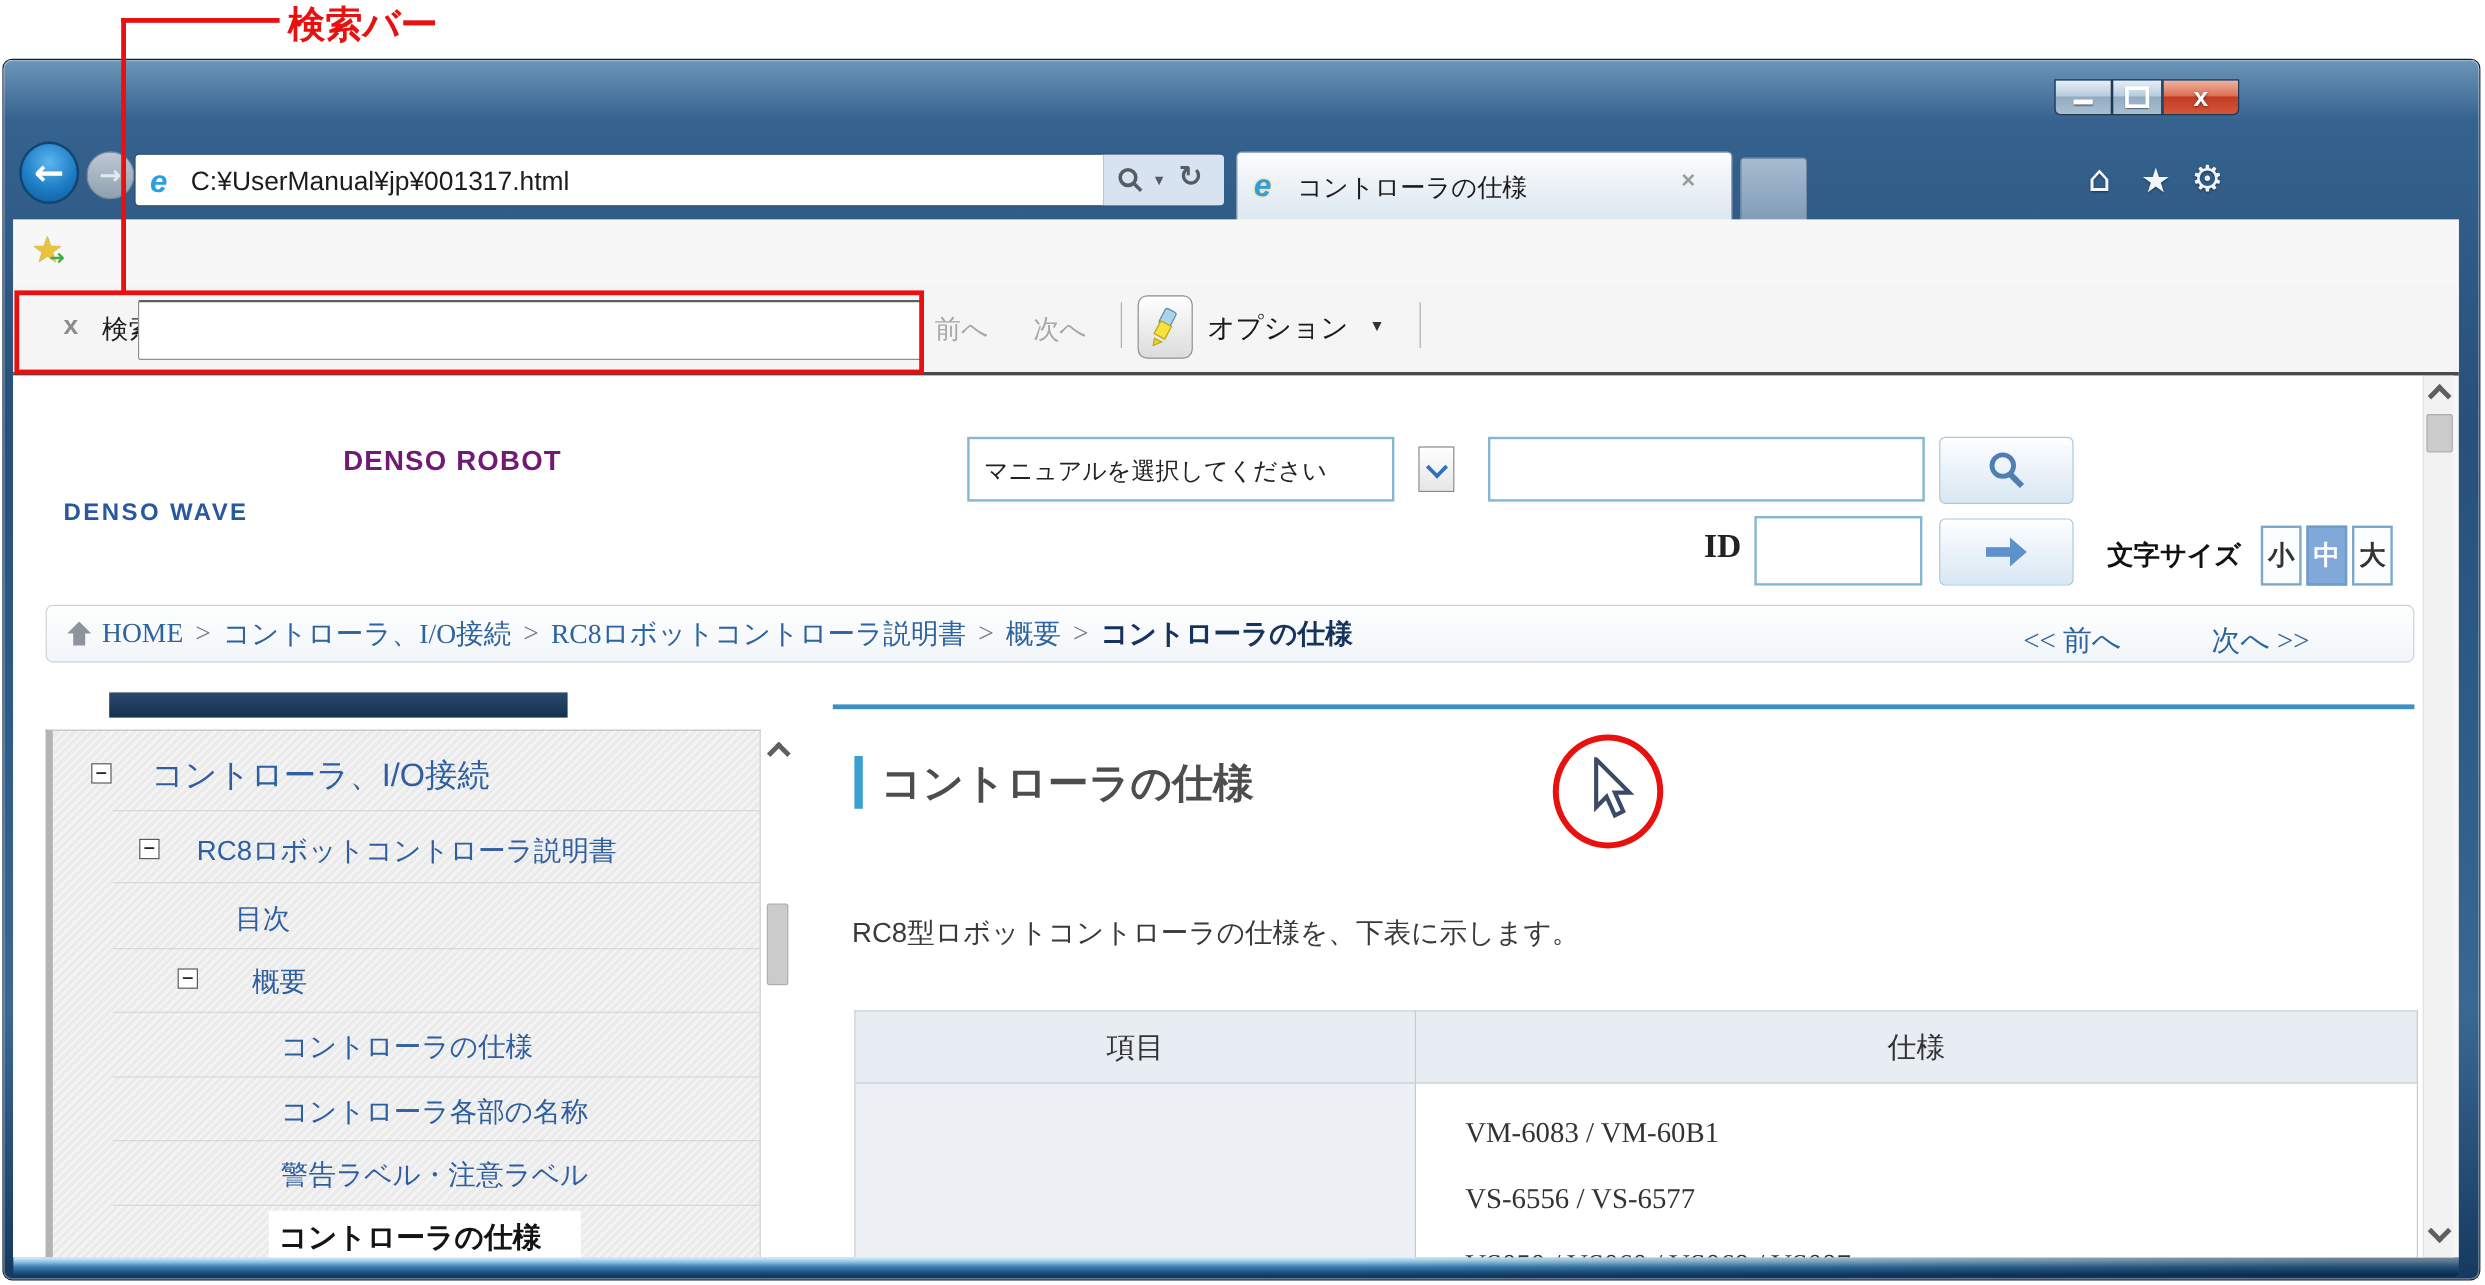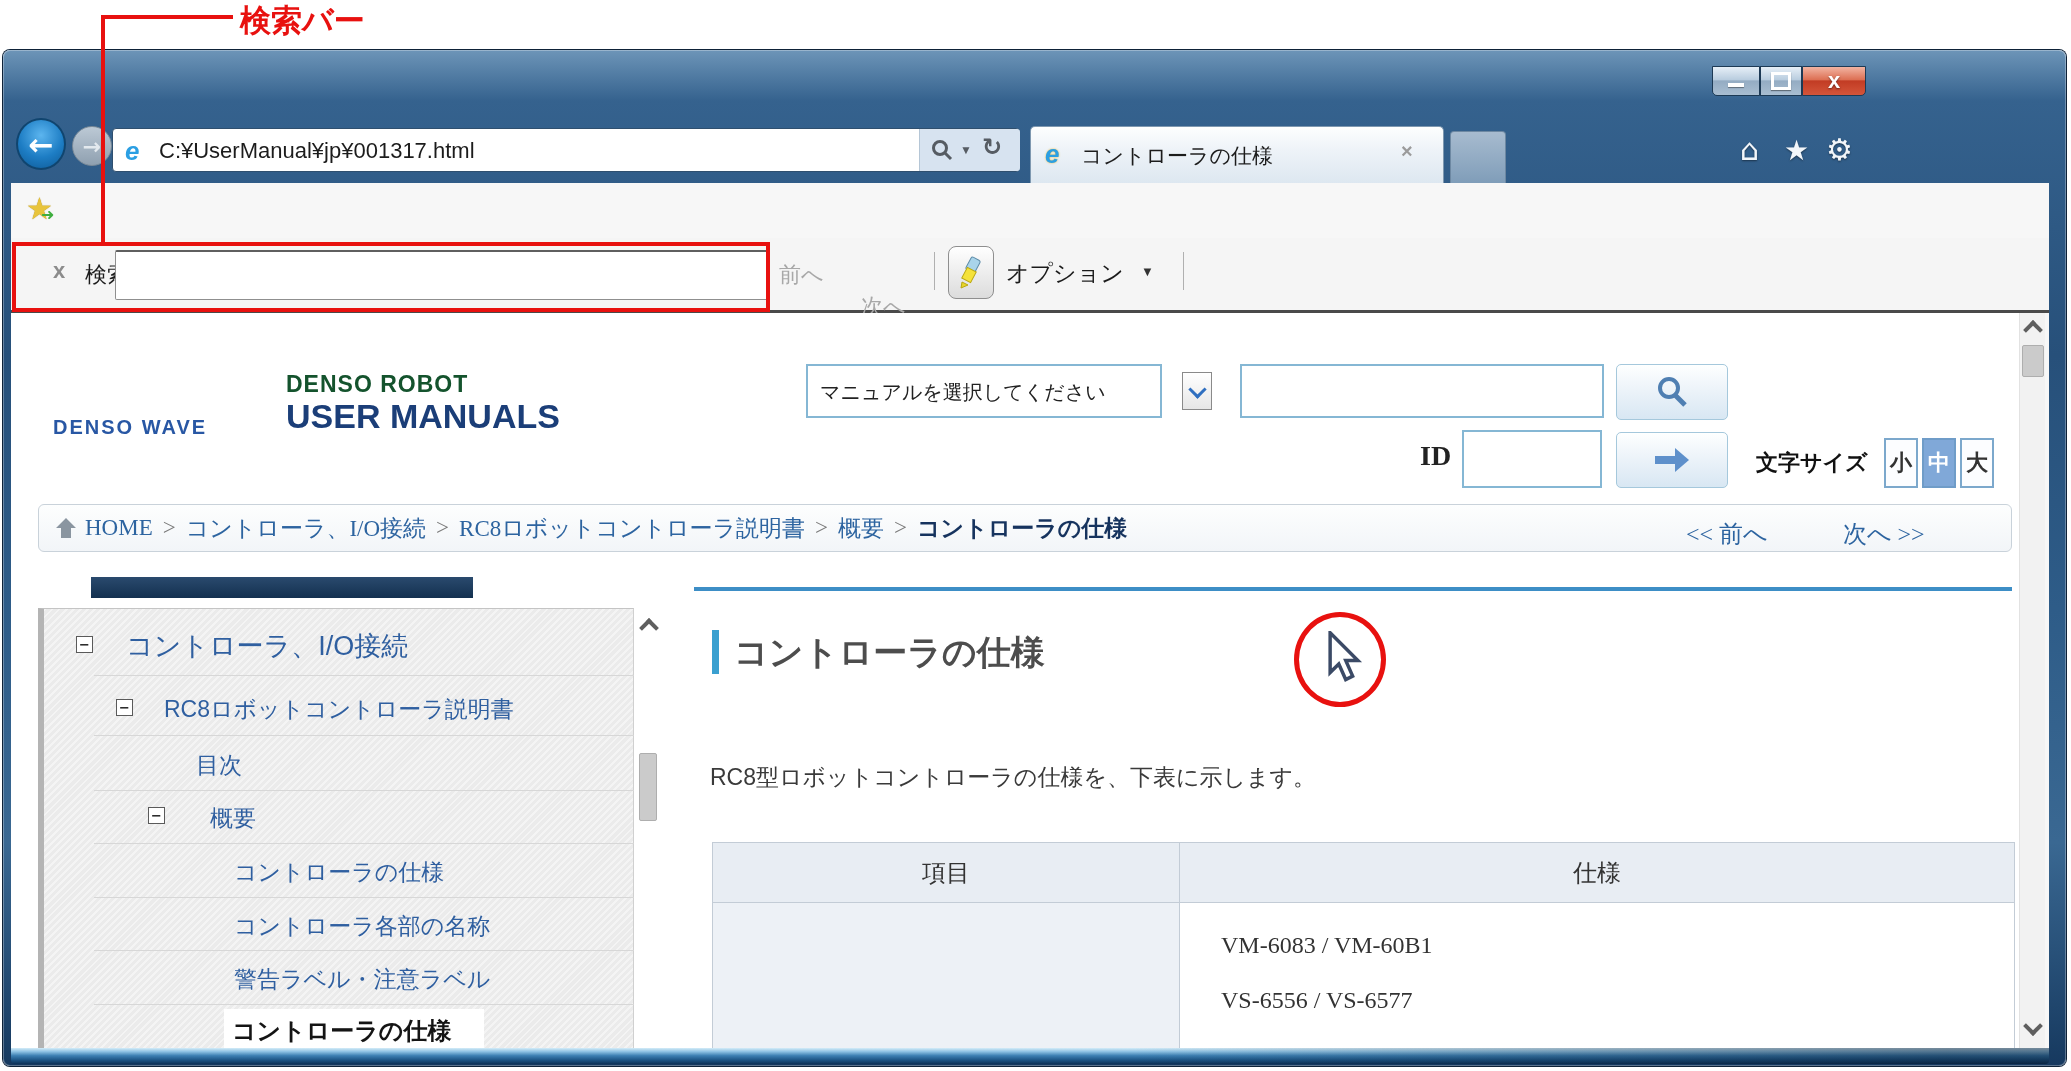--- a/index.html
+++ b/index.html
@@ -139,39 +139,38 @@
   <div class="abs" style="left:11px;top:183px;width:2038px;height:55px;background:#f7f7f7;">
     <span class="abs" style="left:15px;top:8px;font-family:'DejaVu Sans',sans-serif;font-size:30px;color:#e8c43c;text-shadow:0 0 1px #9a7a10;">★</span>
     <span class="abs" style="left:30px;top:22px;font-family:'DejaVu Sans',sans-serif;font-size:16px;color:#3fae3f;font-weight:bold;">➜</span>
   </div>
 
   <div class="abs findbar" style="left:11px;top:238px;width:2038px;height:75px;">
     <span class="abs" style="left:42px;top:20px;font:bold 22px 'Liberation Sans',sans-serif;color:#8c8c8c;">x</span>
     <span class="abs" style="left:74px;top:22px;font-size:22px;color:#1c1c1c;">検索:</span>
     <input class="abs find-input" style="left: 104px; top: 12px; width: 654px; height: 50px;" value="">
     <span class="abs gray-link" style="left:768px;top:22px;">前へ</span>
-    <span class="abs gray-link" style="left:850px;top:22px;margin-top:32px;">次へ</span>
+    <span class="abs gray-link" style="left:850px;top:22px;">次へ</span>
     <div class="abs vsep" style="left:923px;top:14px;height:38px;"></div>
     <div class="abs toolbtn" style="left:937px;top:8px;width:46px;height:53px;">
       <svg width="30" height="34" viewBox="0 0 30 34">
         <rect x="12" y="2" width="10" height="14" rx="2" fill="#a9d4ea" stroke="#5c8ba8" transform="rotate(28 17 9)"></rect>
         <rect x="8" y="13" width="10" height="12" fill="#f5e23a" stroke="#b9a713" transform="rotate(28 13 19)"></rect>
         <polygon points="6,26 12,29 5,32" fill="#e7d52a" stroke="#b9a713"></polygon>
       </svg>
     </div>
     <span class="abs" style="left:995px;top:20px;font-size:23px;color:#1a1a1a;">オプション</span>
     <span class="abs" style="left:1130px;top:26px;font-size:13px;color:#333;">▼</span>
     <div class="abs vsep" style="left:1172px;top:14px;height:38px;"></div>
   </div>
 
   <div class="abs" style="left:11px;top:313px;width:2008px;height:735px;background:#fff;overflow:hidden;">
 
     <div class="abs" style="left:42px;top:103px;font:900 20px 'Liberation Sans',sans-serif;color:#2857a4;letter-spacing:2px;">DENSO WAVE</div>
-    <div class="abs" style="left:275px;top:58px;font:800 23px 'Liberation Sans',sans-serif;color:#14532d;letter-spacing:1px;">DENSO ROBOT</div>
-    <div class="abs" style="left:275px;top:84px;font:900 34px 'Liberation Sans',sans-serif;color:#1b3e78;">USER MANUALS</div>
+    <div class="abs" style="left:275px;top:58px;font:800 23px 'Liberation Sans',sans-serif;color:#701a75;letter-spacing:1px;">DENSO ROBOT</div>
 
     <div class="abs blue-field" style="left:795px;top:51px;width:356px;height:54px;">
       <span class="abs" style="left:12px;top:13px;color:#222;">マニュアルを選択してください</span>
       <div class="abs" style="left:374px;top:6px;width:30px;height:38px;border:1px solid #8a8a8a;background:linear-gradient(180deg,#fff,#e6e6e6);box-sizing:border-box;display:flex;align-items:center;justify-content:center;">
         <div style="width:10px;height:10px;border-right:3px solid #2f6fc0;border-bottom:3px solid #2f6fc0;transform:rotate(45deg);margin-top:-4px;"></div>
       </div>
     </div>
     <input class="abs blue-field" style="left: 1229px; top: 51px; width: 364px; height: 54px;" value="">
     <div class="abs soft-btn" style="left:1605px;top:51px;width:112px;height:56px;">
       <svg width="36" height="36" viewBox="0 0 36 36">

